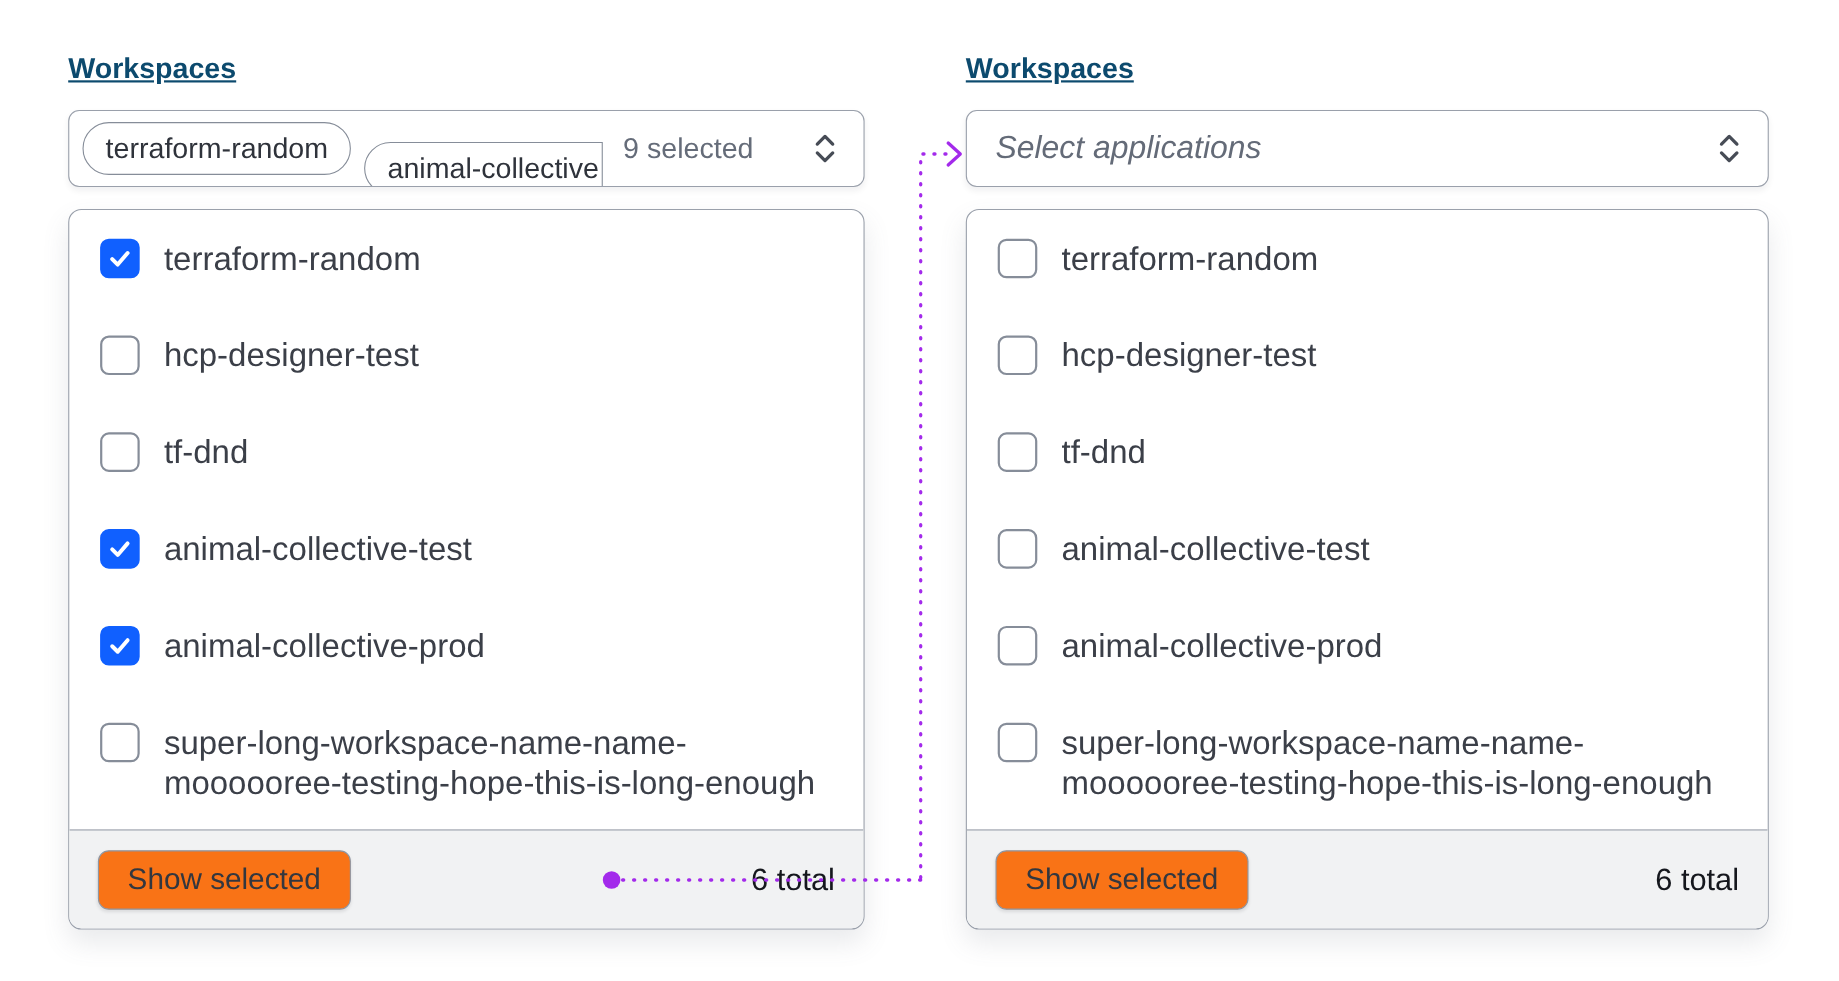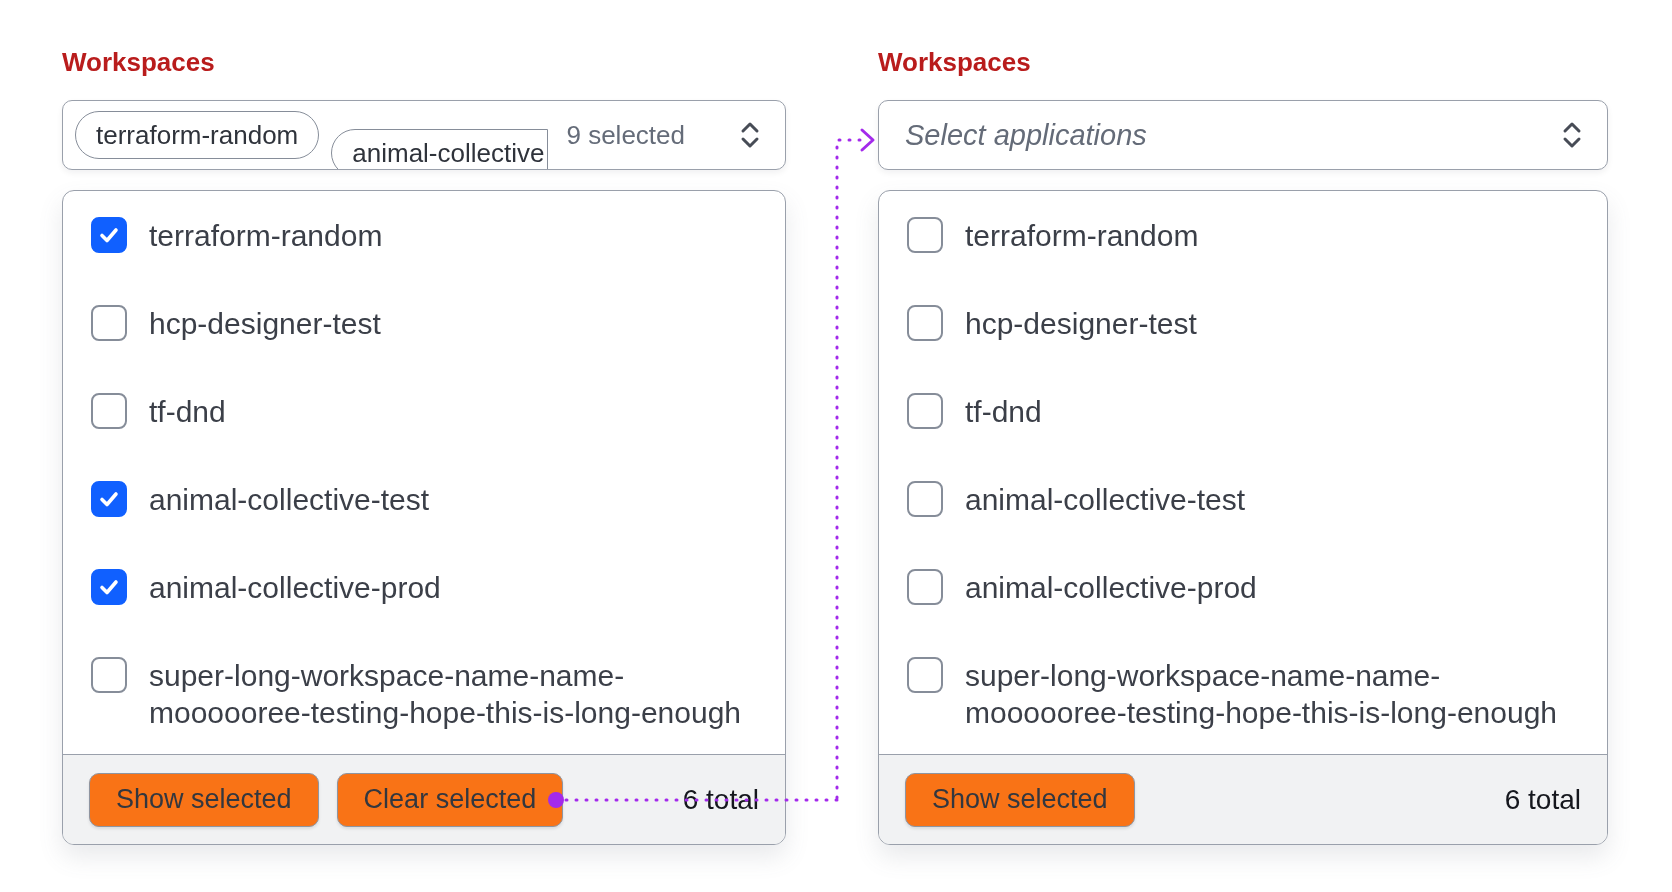--- a/index.html
+++ b/index.html
@@ -11,22 +11,23 @@
   }
 
   .column { position: absolute; top: 46px; }
   .column.left  { left: 62px;  width: 724px; }
   .column.right { left: 878px; width: 730px; }
 
   .field-label {
     font-size: 26px;
     line-height: 32px;
     font-weight: 700;
-    color: #b91c1c;
+    color: #0c4a6e;
     margin-bottom: 22px;
+    text-decoration: underline;
   }
 
   .select-trigger {
     height: 70px;
     background: #ffffff;
     border: 1.5px solid var(--border, #9aa0ab);
     border-radius: 10px;
     display: flex;
     align-items: center;
     gap: 12px;
@@ -223,21 +224,20 @@
       
     </div>
     <div class="option-label">
             <span class="option-line">super-long-workspace-name-name-</span>
             <span class="option-line">moooooree-testing-hope-this-is-long-enough</span>
           </div>
   </div>
 </div>
     <div class="listbox-footer">
       <button class="btn">Show selected</button>
-      <button class="btn">Clear selected</button>
       <span class="total">6 total</span>
     </div>
   </div>
 </div>
 
 <div class="column right">
   <div class="field-label">Workspaces</div>
 
   <div class="select-trigger">
     <span class="trigger-placeholder">Select applications</span>

